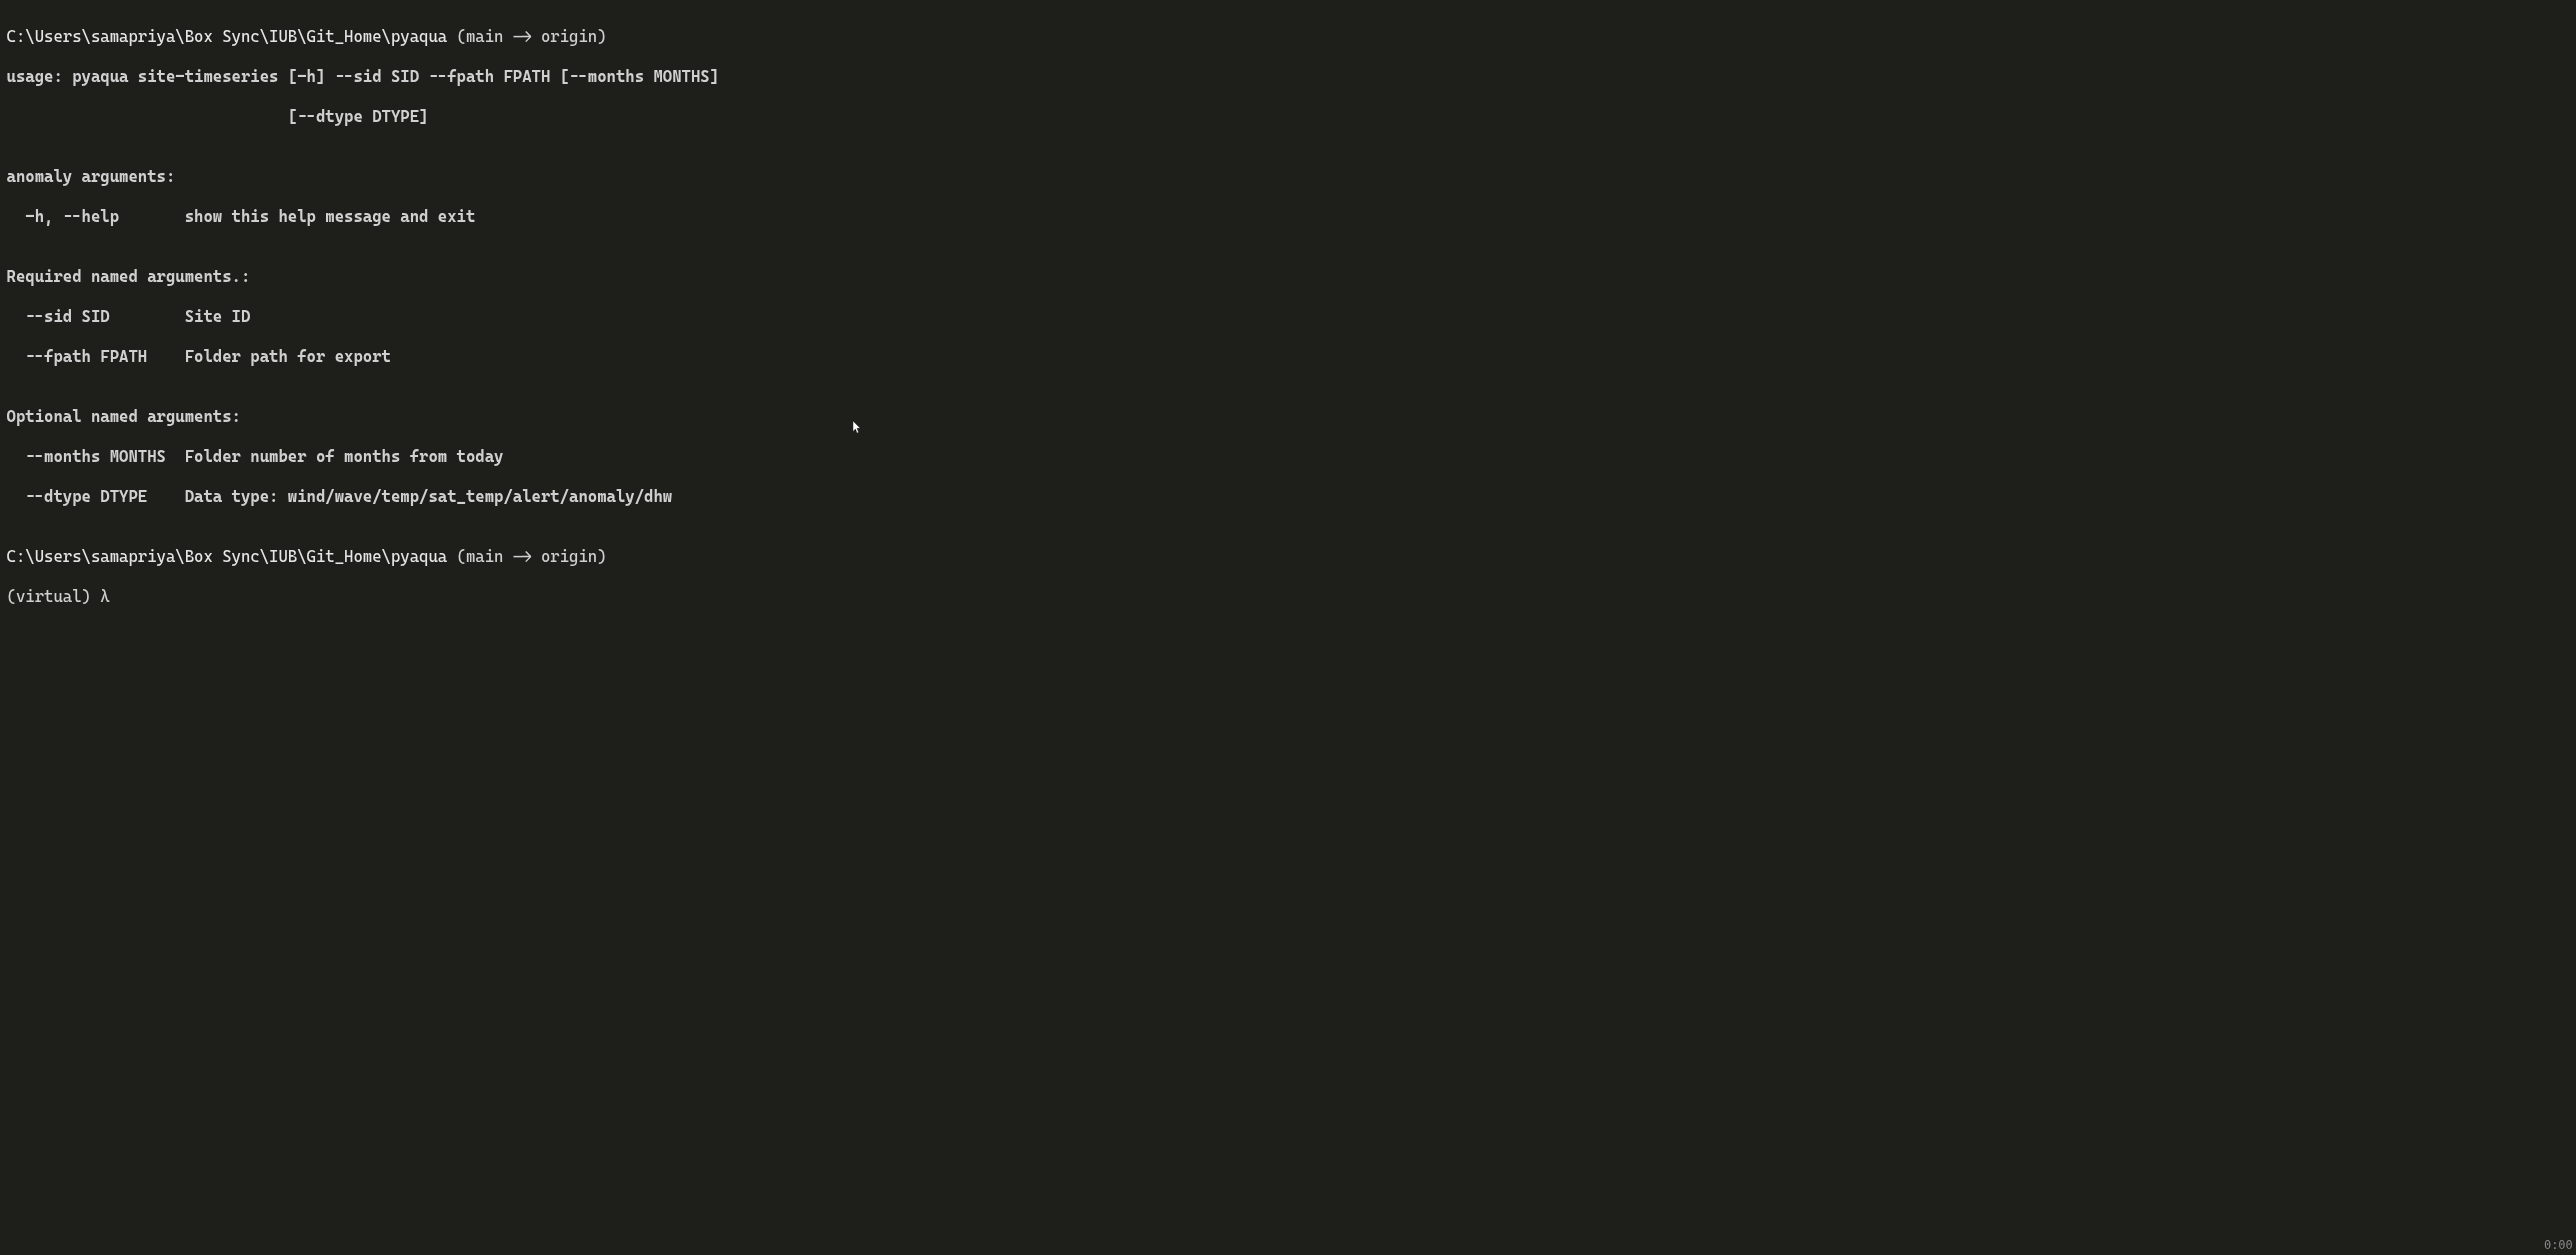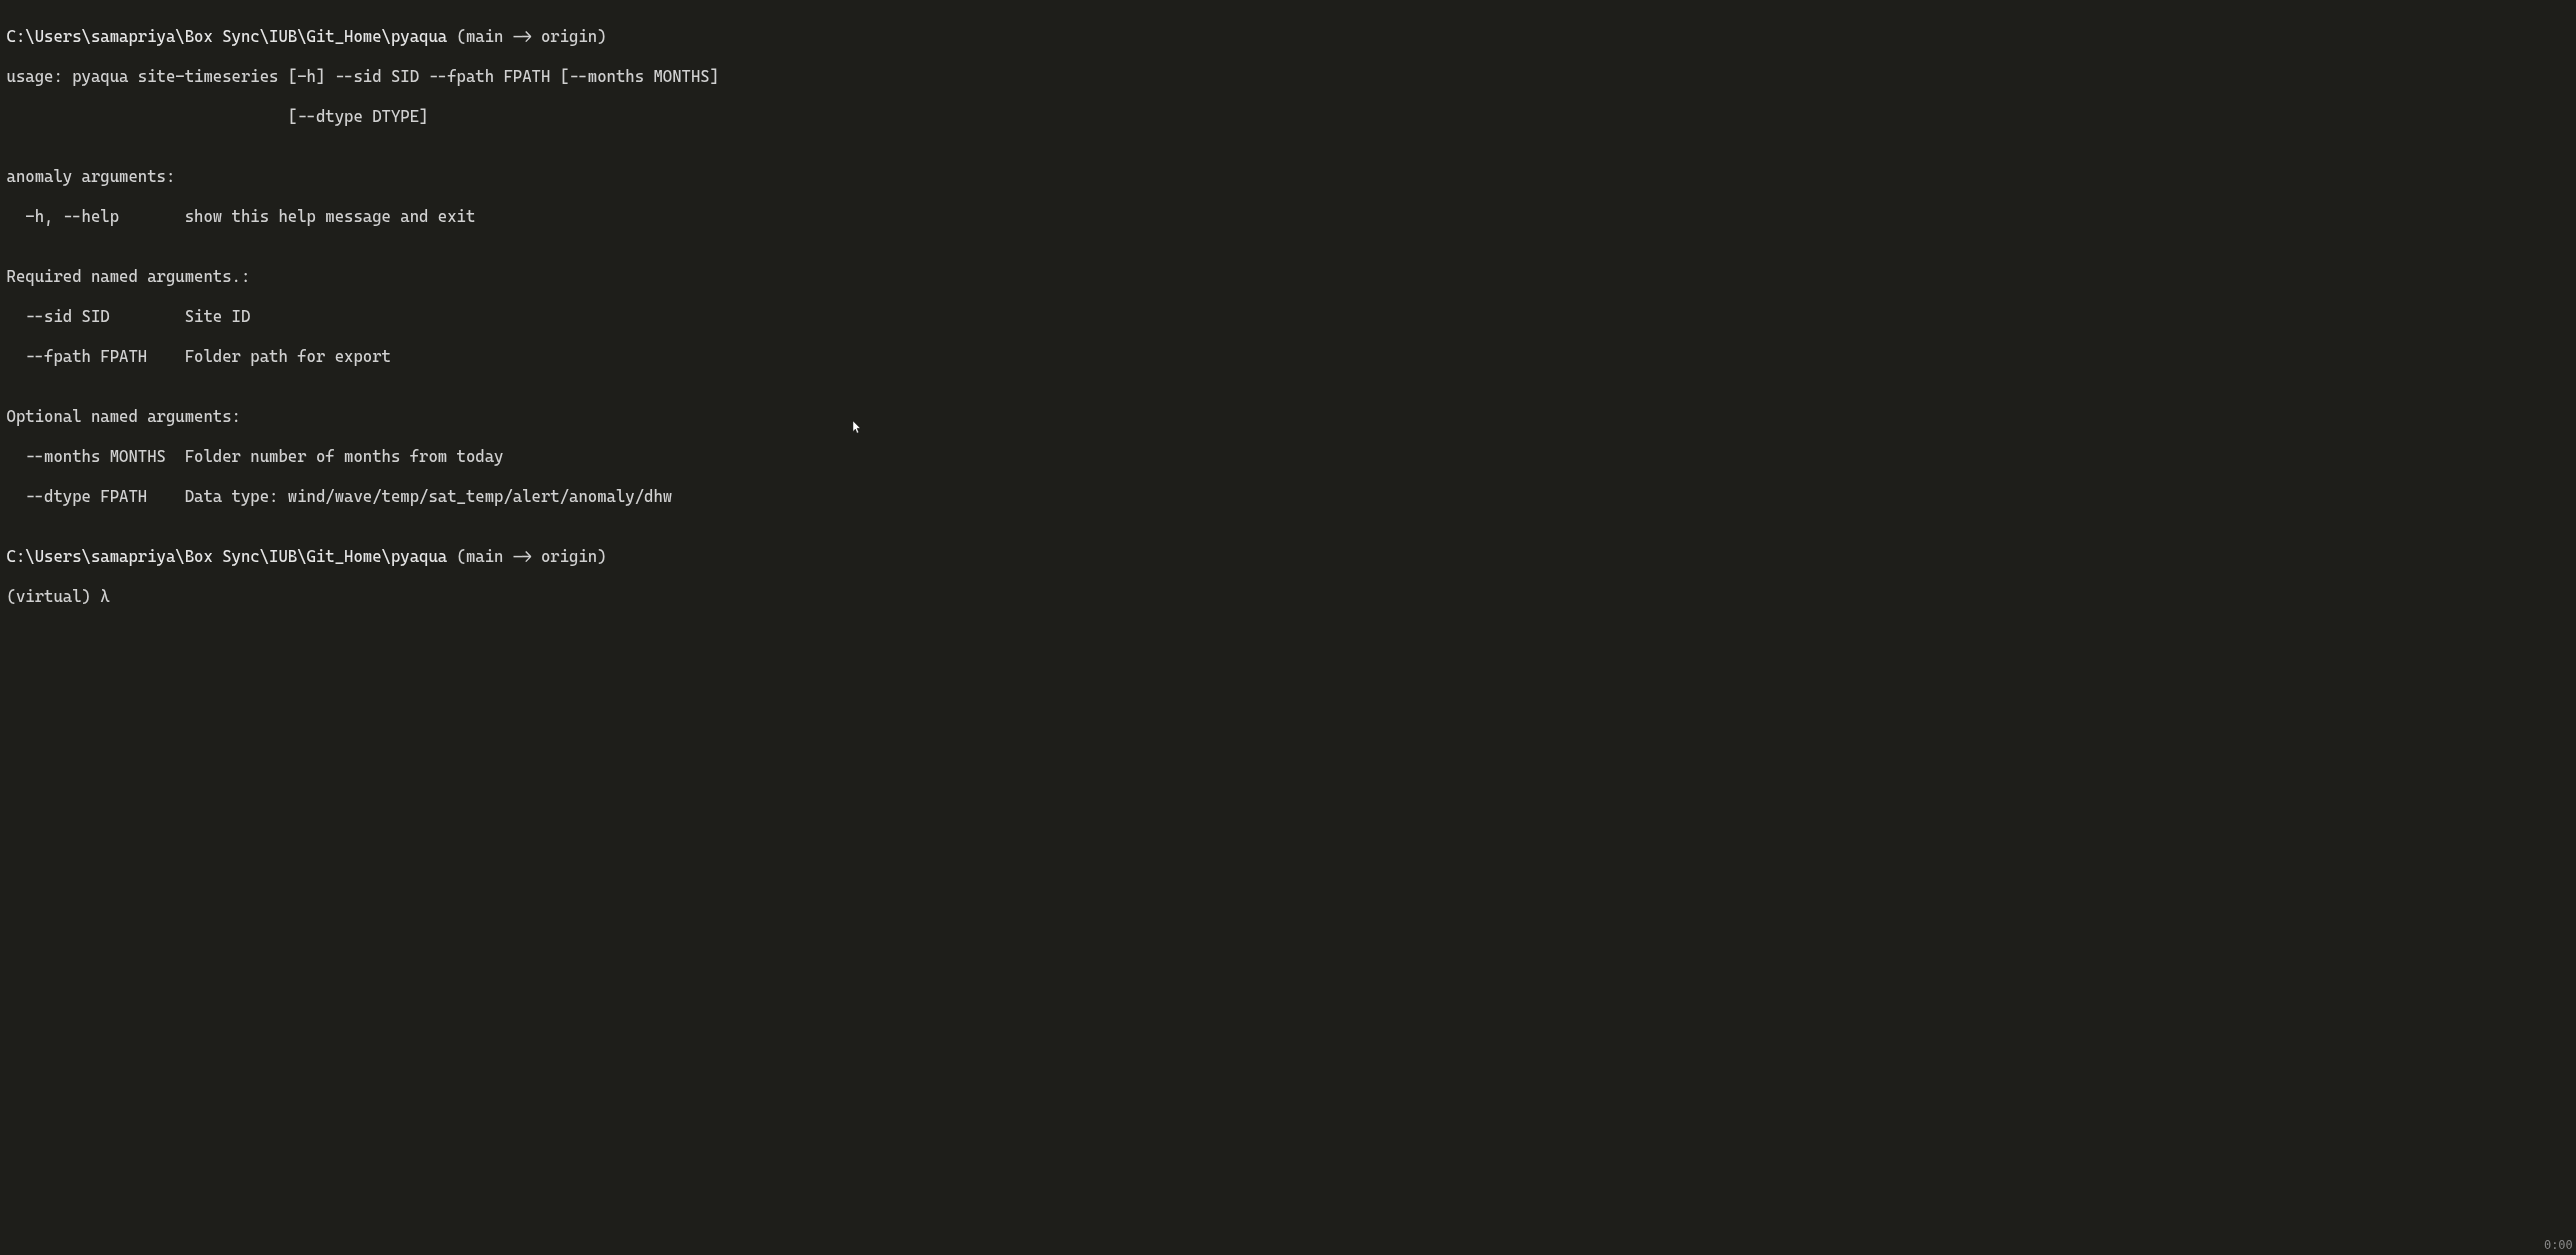--- a/index.html
+++ b/index.html
@@ -32,20 +32,21 @@
       color: #d0d0d0;
     }
     .lambda {
       color: #d0d0d0;
     }
     .cmd {
       color: #d0d0d0;
     }
     .output {
       color: #d0d0d0;
+      font-weight: bold;
     }
     .cursor-pointer {
       position: absolute;
       top: 421px;
       left: 853px;
       color: #ffffff;
       font-size: 11.4px;
       pointer-events: none;
     }
     .rec-indicator {
@@ -67,21 +68,21 @@
 <div class="output"></div>
 <div class="output">anomaly arguments:</div>
 <div class="output">  -h, --help       show this help message and exit</div>
 <div class="output"></div>
 <div class="output">Required named arguments.:</div>
 <div class="output">  --sid SID        Site ID</div>
 <div class="output">  --fpath FPATH    Folder path for export</div>
 <div class="output"></div>
 <div class="output">Optional named arguments:</div>
 <div class="output">  --months MONTHS  Folder number of months from today</div>
-<div class="output">  --dtype FPATH    Data type: wind/wave/temp/sat_temp/alert/anomaly/dhw</div>
+<div class="output">  --dtype DTYPE    Data type: wind/wave/temp/sat_temp/alert/anomaly/dhw</div>
 <div class="output"></div>
 <div><span class="path">C:\Users\samapriya\Box Sync\IUB\Git_Home\pyaqua</span><span class="branch"> (main -&gt; origin)</span></div>
 <div><span class="prompt-prefix">(virtual) </span><span class="lambda">λ </span></div>
 </div>
 
 <div class="cursor-pointer">
 <svg width="9.7" height="13" viewBox="0 0 12 16">
       <path d="M0 0 L0 13 L3 10 L5 15 L7 14 L5 9 L9 9 Z" fill="#ffffff" stroke="#000" stroke-width="0.5"></path>
     </svg>
 </div>

